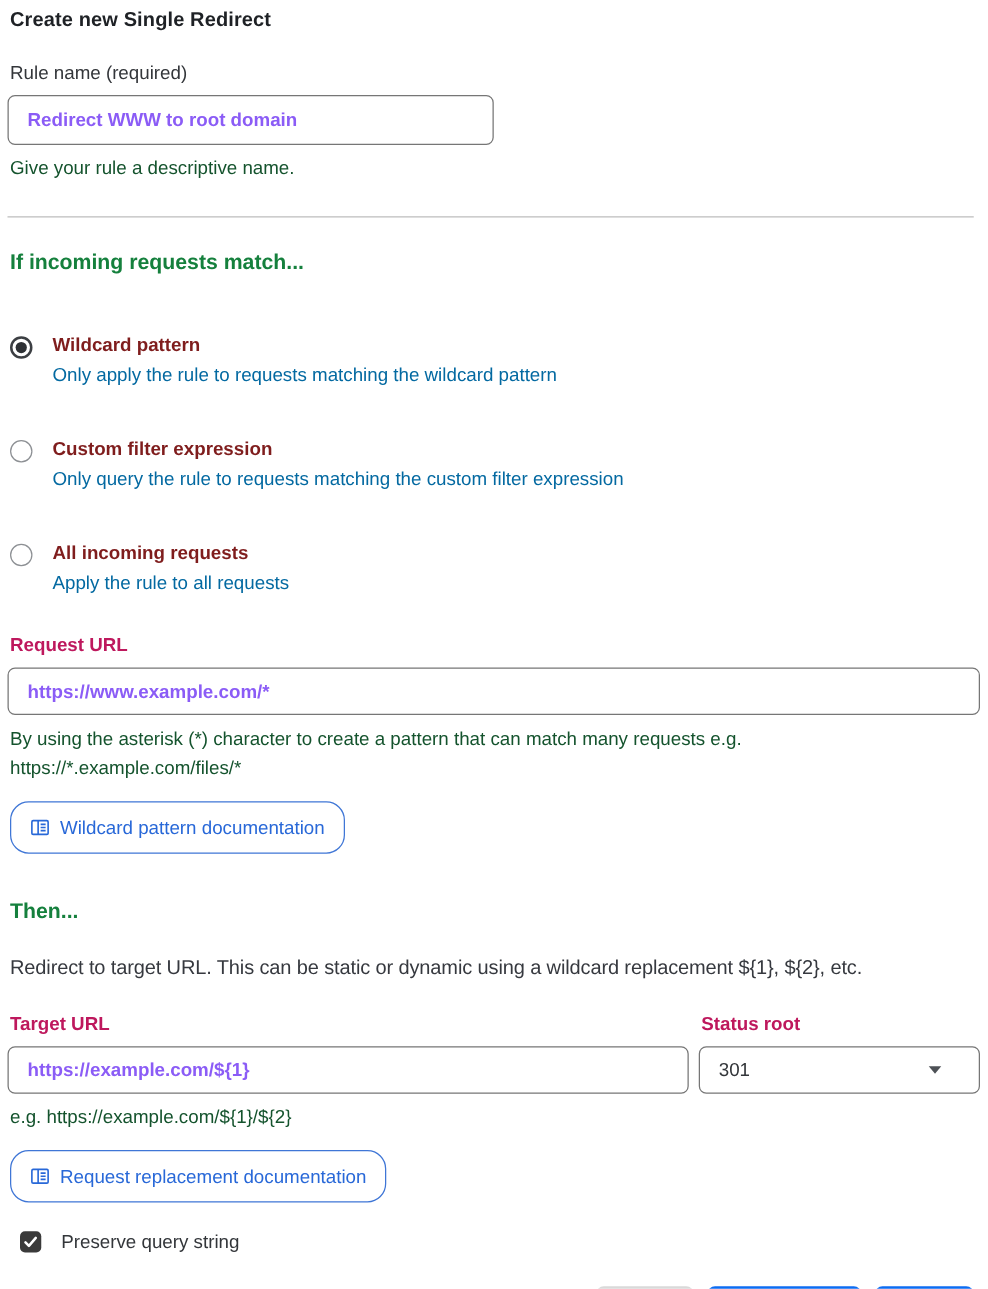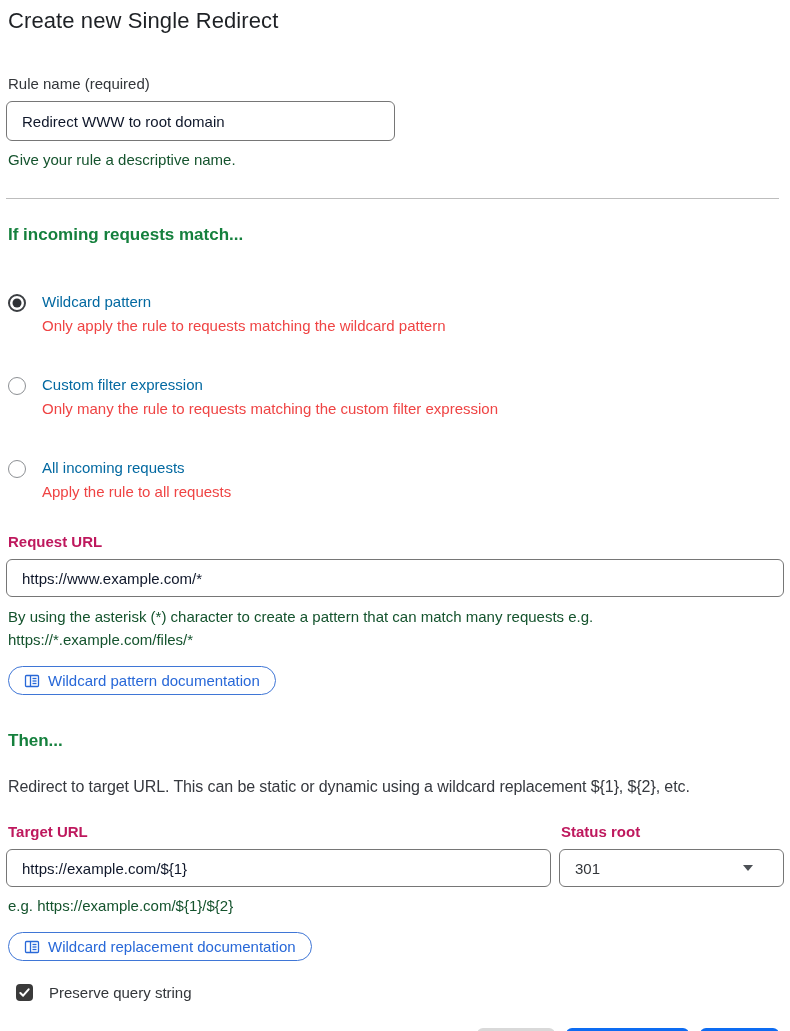--- a/index.html
+++ b/index.html
@@ -12,32 +12,32 @@
   html,body{background:#ffffff;}
   body{
     width:790px;height:1031px;
     font-family:"Liberation Sans", sans-serif;
     color:#33363a;
     overflow:hidden;
   }
   .container{padding:8px 6px 0 6px;width:790px;}
 
   h1.page-title{
-    font-size:22px;font-weight:400;color:#1e2125;
-    margin:0 0 41px 2px;letter-spacing:.1px;
+    font-size:16px;font-weight:700;color:#1e2125;
+    margin:0 0 24px 2px;letter-spacing:.1px;
   }
 
   .field-label{font-size:15px;color:#33363a;margin:0 0 9px 2px;display:block;}
   .field-label.bold{font-weight:700;color:#be185d;}
 
   .text-input{
     display:block;width:100%;height:40px;
     border:1px solid var(--border-gray);border-radius:6px;
-    padding:0 15px;font-size:15px;color:#0f172a;
-    font-family:"Liberation Sans",sans-serif;background:#fff;outline:none;
+    padding:0 15px;font-size:15px;color:#8b5cf6;
+    font-family:"Liberation Sans",sans-serif;background:#fff;outline:none;font-weight:bold;
   }
   .text-input.sm{height:38px;}
 
   .helper{font-size:15px;color:#14532d;margin:7px 0 0 2px;line-height:23px;}
 
   .divider{border:none;border-top:1px solid #bdbdbd;margin:27px 5px 0 0;}
 
   h2.section-heading{
     font-size:17px;font-weight:700;color:#15803d;
     margin:26px 0 0 2px;
@@ -50,29 +50,29 @@
     flex:0 0 auto;width:18px;height:18px;border-radius:50%;
     border:1.5px solid #8d9094;background:#fff;margin:2px 16px 0 0;
     position:relative;
   }
   .radio-row.checked .radio-circle{border-color:#3c3f43;border-width:2px;}
   .radio-row.checked .radio-circle::after{
     content:"";position:absolute;left:50%;top:50%;
     width:9px;height:9px;border-radius:50%;background:#2e3135;
     transform:translate(-50%,-50%);
   }
-  .radio-title{font-size:15px;font-weight:400;color:#0369a1;line-height:20px;}
-  .radio-desc{font-size:15px;color:#ef4444;margin-top:4px;line-height:20px;}
+  .radio-title{font-size:15px;font-weight:700;color:#7f1d1d;line-height:20px;}
+  .radio-desc{font-size:15px;color:#0369a1;margin-top:4px;line-height:20px;}
 
   .url-section{margin-top:31px;}
   .helper.wrap{max-width:735px;margin-top:8px;}
 
   .doc-pill{
     display:inline-flex;align-items:center;gap:8px;
-    margin:15px 0 0 2px;padding:0 15px;height:29px;
+    margin:15px 0 0 2px;padding:0 15px;height:42px;
     border:1px solid #3f76d6;border-radius:15px;background:#fff;
     color:var(--link);font-size:15px;font-family:"Liberation Sans",sans-serif;
     cursor:pointer;
   }
   .doc-pill svg{display:block;}
 
   .then-paragraph{font-size:16px;color:#36393f;margin:27px 0 0 2px;letter-spacing:-0.1px;}
 
   .two-col{display:flex;gap:8px;margin-top:27px;}
   .col-left{width:545px;}
@@ -128,21 +128,21 @@
       <span>
         <div class="radio-title">Wildcard pattern</div>
         <div class="radio-desc">Only apply the rule to requests matching the wildcard pattern</div>
       </span>
     </div>
 
     <div class="radio-row">
       <span class="radio-circle"></span>
       <span>
         <div class="radio-title">Custom filter expression</div>
-        <div class="radio-desc">Only many the rule to requests matching the custom filter expression</div>
+        <div class="radio-desc">Only query the rule to requests matching the custom filter expression</div>
       </span>
     </div>
 
     <div class="radio-row">
       <span class="radio-circle"></span>
       <span>
         <div class="radio-title">All incoming requests</div>
         <div class="radio-desc">Apply the rule to all requests</div>
       </span>
     </div>
@@ -190,21 +190,21 @@
   <button class="doc-pill">
     <span>
       <svg width="16" height="16" viewBox="0 0 16 16" fill="none" stroke="#2868d8" stroke-width="1.3">
         <rect x="1.5" y="2.5" width="13" height="11" rx="1"></rect>
         <line x1="6.5" y1="2.5" x2="6.5" y2="13.5"></line>
         <line x1="8.5" y1="5.5" x2="12.5" y2="5.5"></line>
         <line x1="8.5" y1="8" x2="12.5" y2="8"></line>
         <line x1="8.5" y1="10.5" x2="12.5" y2="10.5"></line>
       </svg>
     </span>
-    <span>Wildcard replacement documentation</span>
+    <span>Request replacement documentation</span>
   </button>
 
   <div class="checkbox-row checked">
     <span class="checkbox">
       <svg width="11" height="11" viewBox="0 0 12 12" fill="none" stroke="#ffffff" stroke-width="2.2" stroke-linecap="round" stroke-linejoin="round">
         <path d="M1.5 6.5 L4.5 9.5 L10.5 2.5"></path>
       </svg>
     </span>
     <span class="checkbox-label">Preserve query string</span>
   </div>

